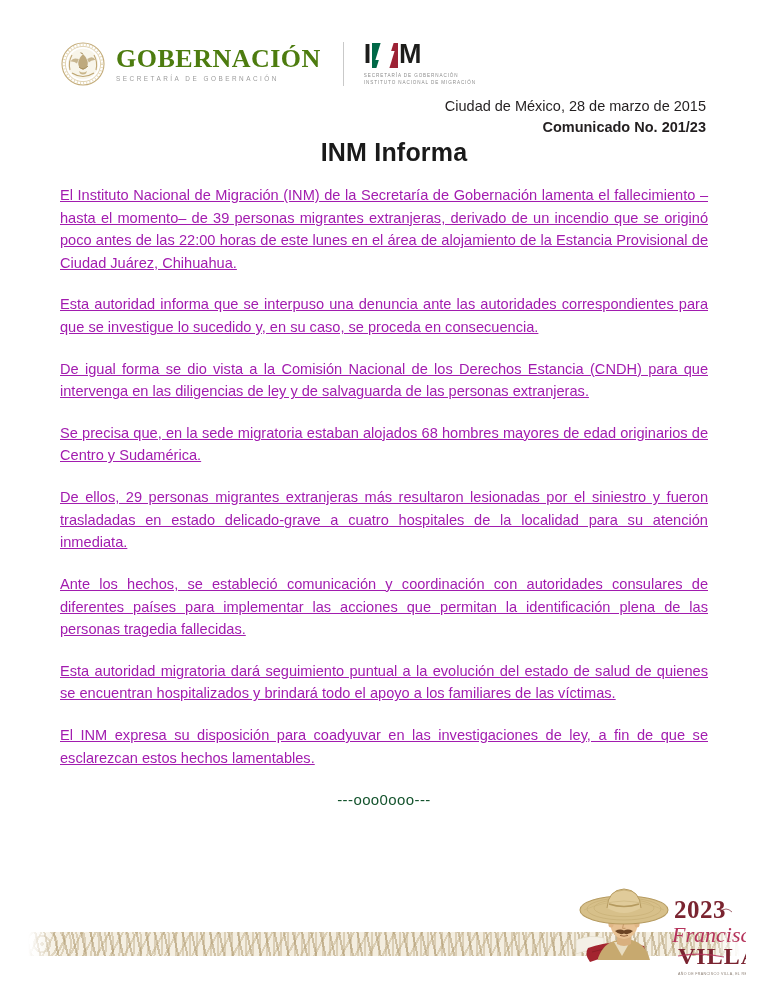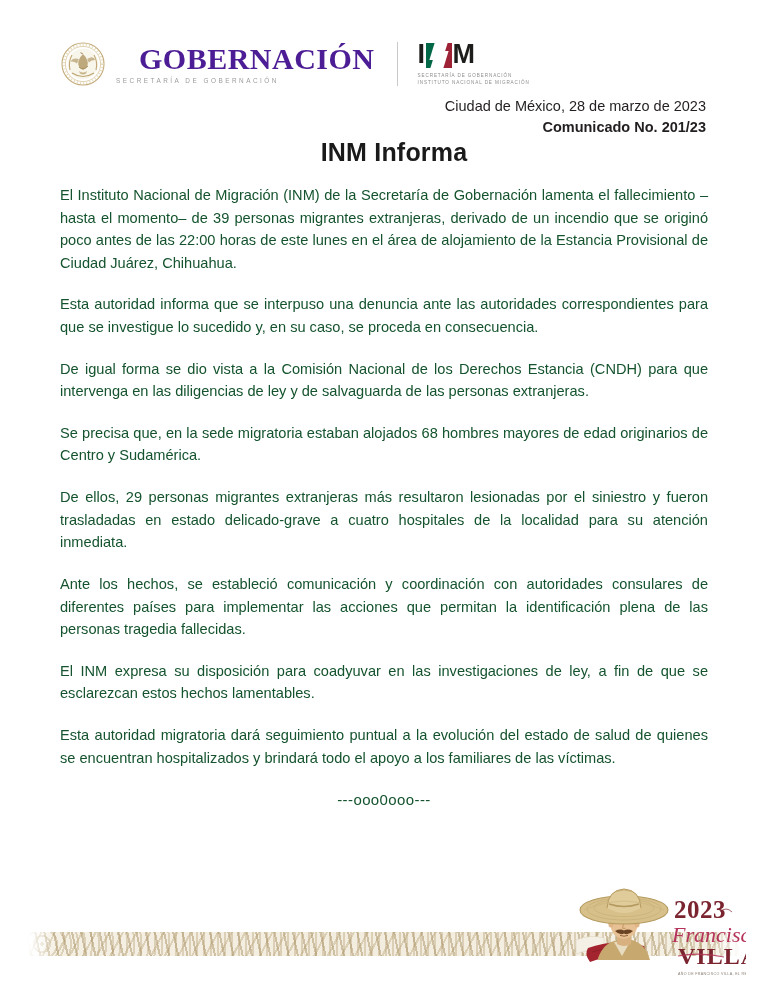--- a/index.html
+++ b/index.html
@@ -40,27 +40,26 @@
     justify-content: center;
   }
   .segob-block {
     margin-left: 10px;
     display: flex;
     flex-direction: column;
     justify-content: center;
   }
   .segob-word {
     font-family: "Liberation Serif", serif;
-    font-size: 30px;
+    font-size: 26px;
     font-weight: 700;
     letter-spacing: 0.5px;
-    color: #4c1d95;
+    color: #4d7c0f;
     line-height: 1.02;
     white-space: nowrap;
-    margin-left: 23px;
   }
   .segob-sub {
     font-family: "Liberation Sans", sans-serif;
     font-size: 6.4px;
     letter-spacing: 2.5px;
     color: #9b9b9b;
     margin-top: 3px;
     white-space: nowrap;
   }
   .masthead-divider {
@@ -156,22 +155,23 @@
   .body-copy {
     position: absolute;
     top: 184px;
     left: 60px;
     width: 648px;
   }
   .para {
     font-size: 14.6px;
     line-height: 1.55;
     text-align: justify;
-    color: #14532d;
+    color: #a21caf;
     margin: 0 0 19px 0;
+    text-decoration: underline;
   }
   .para:last-child { margin-bottom: 0; }
 
   .closing-sep {
     margin-top: 22px;
     text-align: center;
     font-size: 15px;
     letter-spacing: 0.4px;
     color: #14532d;
   }
@@ -272,35 +272,35 @@
           <span class="cut cut-b"></span>
         </span>
         <span class="inm-letter">M</span>
       </div>
       <div class="inm-sub">SECRETARÍA DE GOBERNACIÓN</div>
       <div class="inm-sub" style="margin-top:0">INSTITUTO NACIONAL DE MIGRACIÓN</div>
     </div>
   </div>
 
   <div class="dateblock">
-    <div class="date-line">Ciudad de México, 28 de marzo de 2023</div>
+    <div class="date-line">Ciudad de México, 28 de marzo de 2015</div>
     <div class="comunicado-line">Comunicado No. 201/23</div>
   </div>
 
   <div class="doc-title">INM Informa</div>
 
   <div class="body-copy">
     <p class="para">El Instituto Nacional de Migración (INM) de la Secretaría de Gobernación lamenta el fallecimiento –hasta el momento– de 39 personas migrantes extranjeras, derivado de un incendio que se originó poco antes de las 22:00 horas de este lunes en el área de alojamiento de la Estancia Provisional de Ciudad Juárez, Chihuahua.</p>
     <p class="para">Esta autoridad informa que se interpuso una denuncia ante las autoridades correspondientes para que se investigue lo sucedido y, en su caso, se proceda en consecuencia.</p>
     <p class="para">De igual forma se dio vista a la Comisión Nacional de los Derechos Estancia (CNDH) para que intervenga en las diligencias de ley y de salvaguarda de las personas extranjeras.</p>
     <p class="para">Se precisa que, en la sede migratoria estaban alojados 68 hombres mayores de edad originarios de Centro y Sudamérica.</p>
     <p class="para">De ellos, 29 personas migrantes extranjeras más resultaron lesionadas por el siniestro y fueron trasladadas en estado delicado-grave a cuatro hospitales de la localidad para su atención inmediata.</p>
     <p class="para">Ante los hechos, se estableció comunicación y coordinación con autoridades consulares de diferentes países para implementar las acciones que permitan la identificación plena de las personas tragedia fallecidas.</p>
+    <p class="para">Esta autoridad migratoria dará seguimiento puntual a la evolución del estado de salud de quienes se encuentran hospitalizados y brindará todo el apoyo a los familiares de las víctimas.</p>
     <p class="para">El INM expresa su disposición para coadyuvar en las investigaciones de ley, a fin de que se esclarezcan estos hechos lamentables.</p>
-    <p class="para">Esta autoridad migratoria dará seguimiento puntual a la evolución del estado de salud de quienes se encuentran hospitalizados y brindará todo el apoyo a los familiares de las víctimas.</p>
     <div class="closing-sep">---ooo0ooo---</div>
   </div>
 
   <div class="footer-band"></div>
 
   <div class="villa-emblem">
     <svg viewBox="0 0 172 112" aria-hidden="true">
 
       <g>
 

